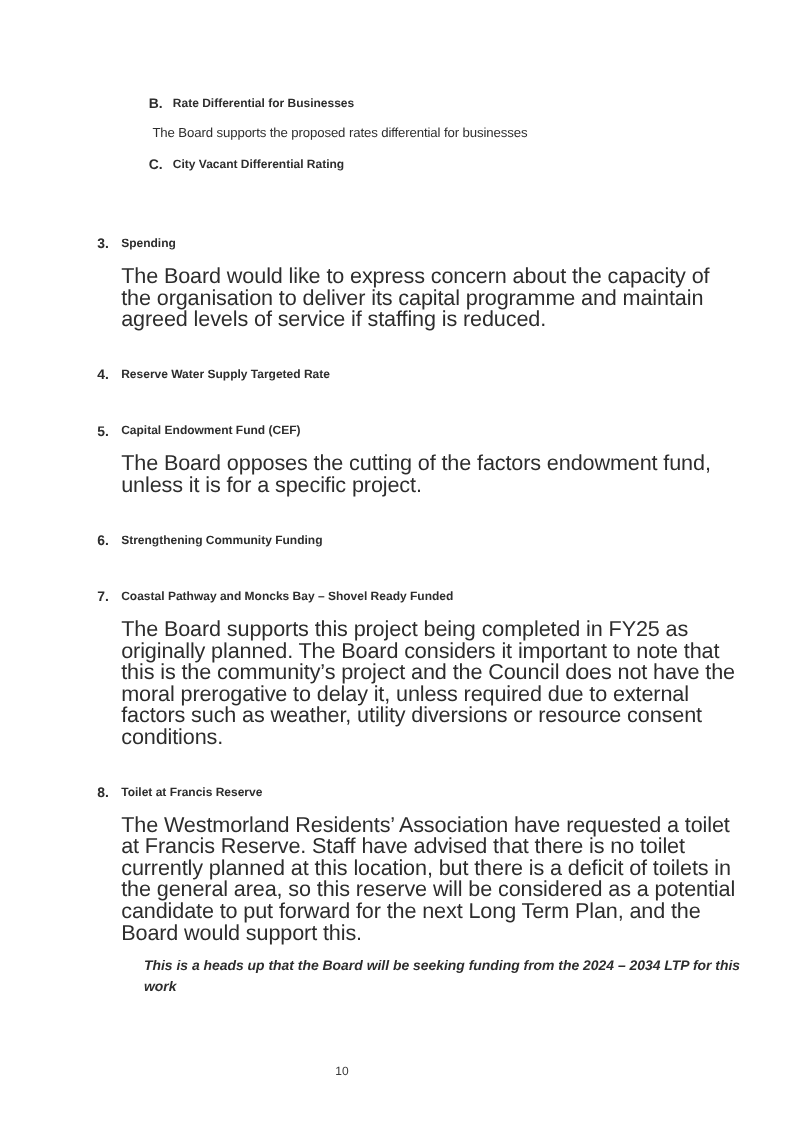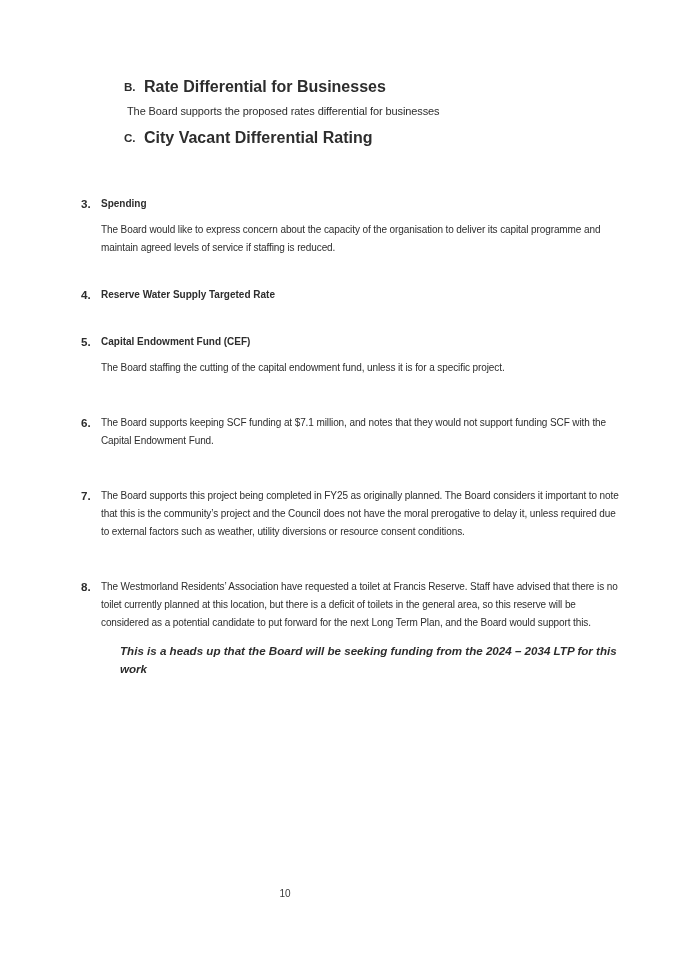--- a/index.html
+++ b/index.html
@@ -51,21 +51,21 @@
     margin-left: 20px;
     font-weight: bold;
     color: #2d2d2d;
     font-size: 10px;
     line-height: 18px;
   }
   .num-item .num-body {
     margin-left: 20px;
     margin-top: 8px;
     color: #2d2d2d;
-    font-size: 10px;
+    font-size: 18px;
     line-height: 18px;
   }
   .spacer-item { height: 29px; }
   
   .sub-item {
     position: relative;
     margin-left: 124px;
     margin-right: 55px;
   }
   .sub-item .sub-letter {
@@ -74,21 +74,21 @@
     top: 0;
     font-weight: bold;
     color: #2d2d2d;
     font-size: 11.6px;
     line-height: 18px;
   }
   .sub-item .sub-title {
     margin-left: 20px;
     font-weight: bold;
     color: #2d2d2d;
-    font-size: 16px;
+    font-size: 10px;
     line-height: 18px;
   }
   .sub-body {
     margin-left: 127px;
     margin-right: 55px;
     margin-top: 6px;
     color: #2d2d2d;
     font-size: 11px;
     line-height: 18px;
   }
@@ -148,41 +148,43 @@
     <div class="num-item">
       <span class="num">4.</span>
       <div class="num-title">Reserve Water Supply Targeted Rate</div>
     </div>
 
     <div class="spacer-item"></div>
 
     <div class="num-item">
       <span class="num">5.</span>
       <div class="num-title">Capital Endowment Fund (CEF)</div>
-      <div class="num-body doc-text">The Board staffing the cutting of the capital endowment fund, unless it is for a specific project.</div>
+      <div class="num-body doc-text">The Board opposes the cutting of the factors endowment fund, unless it is for a specific project.</div>
     </div>
 
     <div class="spacer-item"></div>
 
     <div class="num-item">
       <span class="num">6.</span>
-      <div class="num-body doc-text">The Board supports keeping SCF funding at $7.1 million, and notes that they would not support funding SCF with the Capital Endowment Fund.</div>
+      <div class="num-title">Strengthening Community Funding</div>
     </div>
 
     <div class="spacer-item"></div>
 
     <div class="num-item">
       <span class="num">7.</span>
+      <div class="num-title">Coastal Pathway and Moncks Bay – Shovel Ready Funded</div>
       <div class="num-body doc-text">The Board supports this project being completed in FY25 as originally planned.  The Board considers it important to note that this is the community’s project and the Council does not have the moral prerogative to delay it, unless required due to external factors such as weather, utility diversions or resource consent conditions.</div>
     </div>
 
     <div class="spacer-item"></div>
 
     <div class="num-item">
       <span class="num">8.</span>
+      <div class="num-title">Toilet at Francis Reserve</div>
       <div class="num-body doc-text">The Westmorland Residents’ Association have requested a toilet at Francis Reserve.  Staff have advised that there is no toilet currently planned at this location, but there is a deficit of toilets in the general area, so this reserve will be considered as a potential candidate to put forward for the next Long Term Plan, and the Board would support this.</div>
     </div>
 
     <div class="note-italic">This is a heads up that the Board will be seeking funding from the 2024 – 2034 LTP for this work</div>
 
   </div>
 
   <div class="page-footer">10</div>
 </div>
 

